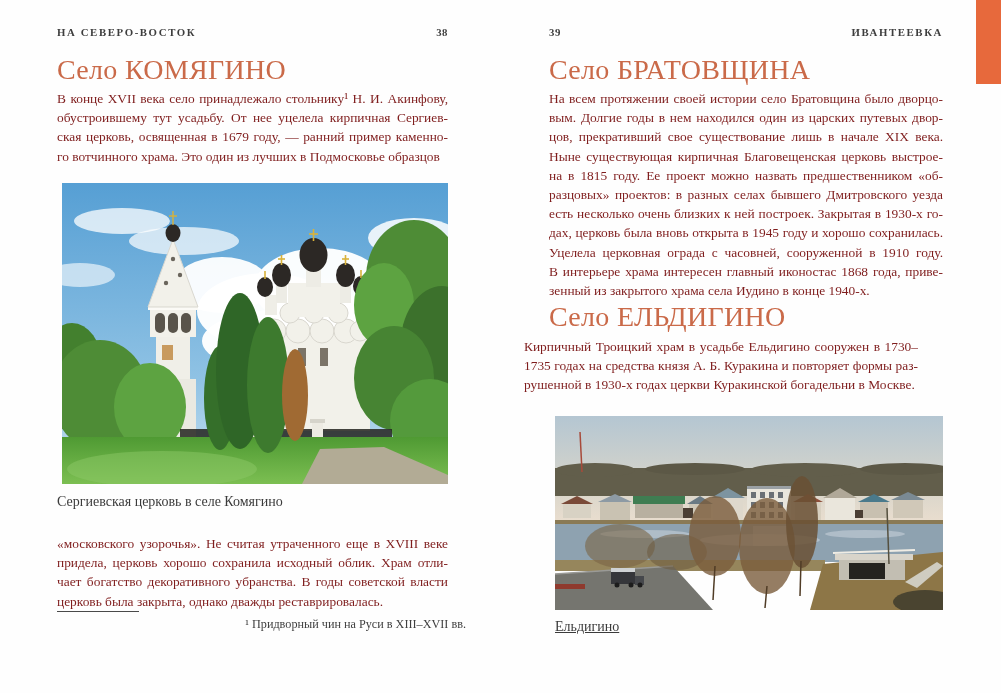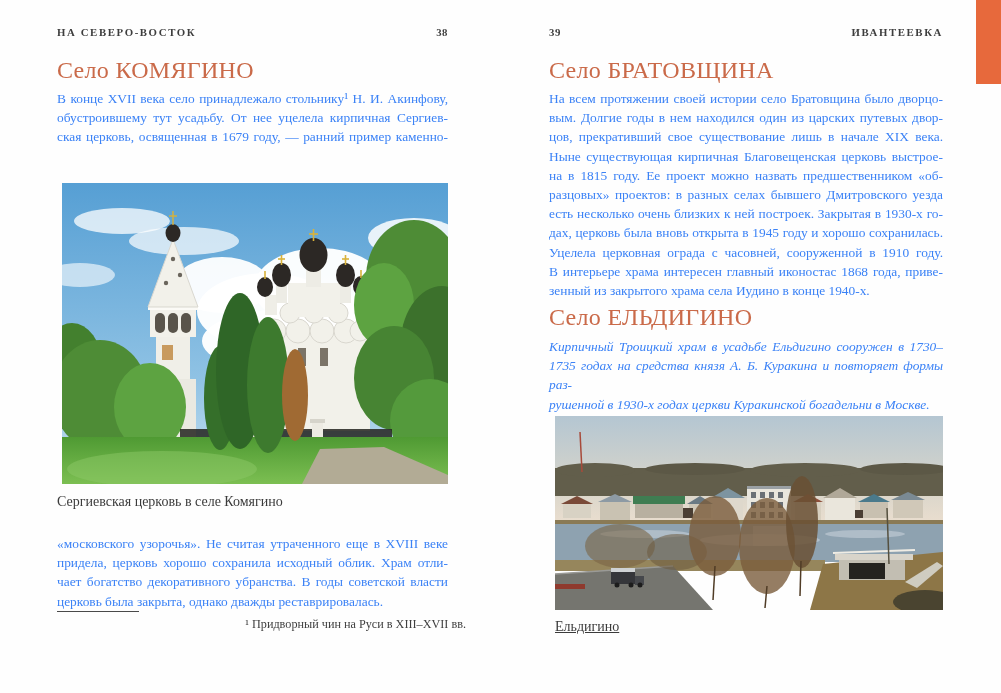--- a/index.html
+++ b/index.html
@@ -11,32 +11,32 @@
   
   .runhead{
     position:absolute;top:26px;display:flex;justify-content:space-between;
     font-weight:bold;font-size:10.8px;letter-spacing:1.6px;color:#3e3e3e;
   }
   .runhead .pgnum{letter-spacing:0.5px;}
   #rh-left{left:57px;width:391px;}
   #rh-right{left:549px;width:394px;text-align:right;}
   
   .sec-title{
-    position:absolute;font-size:24px;line-height:26px;
+    position:absolute;font-size:28px;line-height:26px;
     color:var(--heading-orange,#ca6a49);letter-spacing:0.3px;font-weight:400;
   }
   #title-komyagino{left:57px;top:57px;}
   #title-bratovshina{left:549px;top:57px;}
   #title-eldigino{left:549px;top:304px;}
   
-  .para{position:absolute;font-size:13.4px;line-height:19.2px;color:#3b82f6;}
+  .para{position:absolute;font-size:13.4px;line-height:19.2px;color:#7f1d1d;}
   #para-l1{left:57px;top:89px;width:391px;}
   #para-l2{left:57px;top:534px;width:391px;}
   #para-r1{left:549px;top:89px;width:394px;}
-  #para-r2{left:549px;top:337px;width:394px;font-style:italic;}
+  #para-r2{left:524px;top:337px;width:394px;}
   .tline{text-align:justify;text-align-last:justify;}
   .tline.last{text-align-last:left;}
   
   figure{position:absolute;margin:0;padding:0;}
   #fig-church{left:62px;top:183px;width:386px;height:301px;}
   #fig-village{left:555px;top:416px;width:388px;height:194px;}
   figure svg{display:block;width:100%;height:100%;}
   .caption{position:absolute;font-size:14px;color:#3b3b3b;}
   #cap-church{left:57px;top:494px;}
   #cap-village{left:555px;top:619px;text-decoration:underline;}
@@ -56,20 +56,21 @@
       <span>НА СЕВЕРО-ВОСТОК</span>
       <span class="pgnum">38</span>
     </div>
 
     <div class="sec-title" id="title-komyagino">Село КОМЯГИНО</div>
 
     <div class="para" id="para-l1">
         <div class="tline">В конце XVII века село принадлежало стольнику¹ Н. И. Акинфову,</div>
         <div class="tline">обустроившему тут усадьбу. От нее уцелела кирпичная Сергиев-</div>
         <div class="tline">ская церковь, освященная в 1679 году, — ранний пример каменно-</div>
+        <div class="tline last">го вотчинного храма. Это один из лучших в Подмосковье образцов</div>
       </div>
 
     <figure id="fig-church">
       <svg viewBox="0 0 386 301" preserveAspectRatio="none">
         <defs>
           <linearGradient id="sky1" x1="0" y1="0" x2="0" y2="1">
             <stop offset="0" stop-color="#569fd4"></stop>
             <stop offset="0.65" stop-color="#8fc2e4"></stop>
             <stop offset="1" stop-color="#c9e1f0"></stop>
           </linearGradient>

